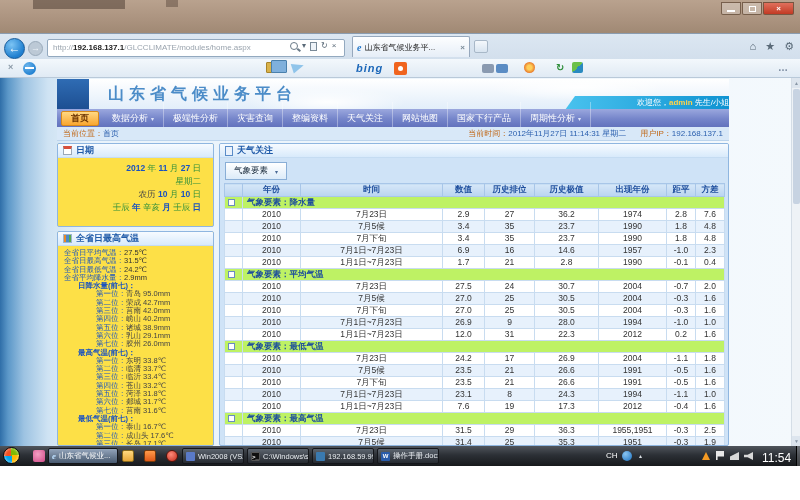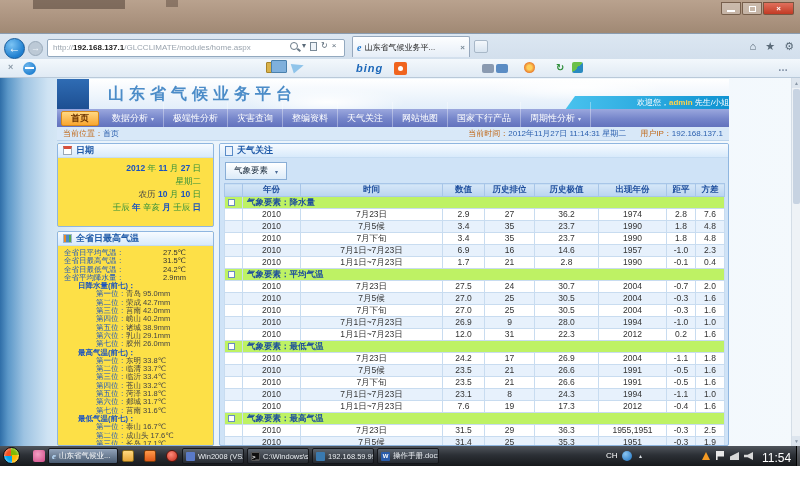--- a/index.html
+++ b/index.html
@@ -116,21 +116,21 @@
 
   #panel1{left:57px;top:143px;width:157px;height:84px;}
   .p1-body{padding:4px 12px 0 0;text-align:right;font-size:8.5px;line-height:13px;}
   .seg-num{color:#1a53c0;font-weight:bold;}
   .seg-unit{color:#2f8f3a;}
   .seg-plain{color:#444;}
 
   #panel2{left:57px;top:231px;width:157px;height:215px;}
   .p2-body{padding:3px 4px 0 6px;font-size:7.5px;line-height:8.3px;white-space:nowrap;}
   .stat-line .lbl{color:#1a53c0;}
-  .stat-line .val{color:#333;margin-left:39px;}
+  .stat-line .val{color:#333;}
   .sec-title{color:#1a53c0;font-weight:bold;padding-left:14px;}
   .rank-line{padding-left:32px;}
   .rank-line .lbl{color:#1a53c0;}
   .rank-line .val{color:#444;}
 
   #main-panel{left:219px;top:143px;width:510px;height:303px;background:#cfe3f7;}
   .m-body{padding:3px 4px;}
   .filter-btn{display:inline-flex;align-items:center;gap:4px;margin:1px 0 3px 1px;padding:2px 8px;
     background:linear-gradient(180deg,#ffffff,#dcebf9);border:1px solid #89aed6;border-radius:0;
     font-size:8.5px;color:#234;}

